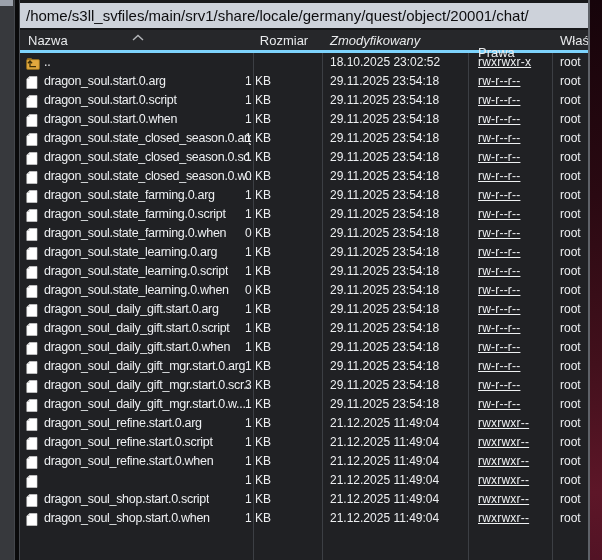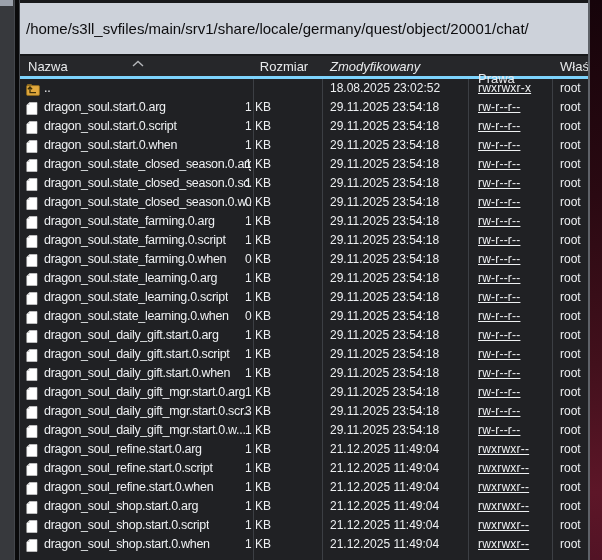--- a/index.html
+++ b/index.html
@@ -11,21 +11,21 @@
   
   .left-strip{position:absolute;left:0;top:0;width:14px;height:560px;background:#37393d;}
   .left-top-block{position:absolute;left:0;top:0;width:13px;height:6px;background:#9ba1ab;}
   .gap{position:absolute;left:14px;top:0;width:6px;height:560px;background:#0b0b0c;
        border-left:1px solid #44474c;border-right:1px solid #44474c;box-sizing:border-box;}
   
   .window{position:absolute;left:20px;top:0;width:568px;height:560px;background:#212224;}
   .top-dark{height:3px;background:#18191b;}
   .path-bar{
     height:25px;line-height:25px;background:#cdd2da;color:#0d0d0f;
-    font-size:15px;padding:13px 6px;white-space:nowrap;overflow:hidden;
+    font-size:15px;padding:0 6px;white-space:nowrap;overflow:hidden;
   }
   .panel{position:relative;height:532px;background:#202124;border-top:2px solid #17181a;box-sizing:content-box;overflow:hidden;}
   .vsep{position:absolute;top:0;bottom:0;width:1px;background:#3c3f44;z-index:1;}
   .vsep.s1{left:233px;} .vsep.s2{left:302px;} .vsep.s3{left:448px;} .vsep.s4{left:532px;}
   .header-row{
     position:relative;height:20px;background:#26272a;
     border-bottom:3px solid #7dd3fc;color:#e8eaec;font-size:13px;z-index:2;
   }
   .hcell{position:absolute;top:0;height:20px;line-height:21px;white-space:nowrap;}
   .h-name{left:8px;}
@@ -89,21 +89,21 @@
     <span class="c-icon">
       <svg width="14" height="13" viewBox="0 0 14 13">
         <path d="M1 2.5 a1 1 0 0 1 1-1 h3.2 l1.4 1.4" fill="#e2a93e" stroke="#8d691c" stroke-width="0.8"></path>
         <rect x="0.6" y="2.6" width="12.8" height="9.8" rx="1" fill="#e2a93e" stroke="#8d691c" stroke-width="0.9"></rect>
         <path d="M4 4.2 L4 9.6 L10 9.6 M1.9 6.3 L4 4 L6.1 6.3" stroke="#3e3009" stroke-width="1.3" fill="none"></path>
       </svg>
     </span>
 
     <span class="cell c-name">..</span>
     <span class="cell c-size"></span>
-    <span class="cell c-mod">18.08.2025 23:02:52</span>
+    <span class="cell c-mod">18.10.2025 23:02:52</span>
     <span class="cell c-perm">rwxrwxr-x</span>
     <span class="cell c-own">root</span>
   </div>
 
   <div class="row">
 
     <span class="c-icon">
       <svg width="12" height="13" viewBox="0 0 12 13">
         <path d="M3.4 0.5 L11 0.5 L11 12.5 L0.8 12.5 L0.8 3.1 Z" fill="#ffffff" stroke="#d9d9d9" stroke-width="0.6"></path>
         <path d="M3.4 0.5 L3.4 3.1 L0.8 3.1 Z" fill="#bfbfbf"></path>
@@ -417,21 +417,20 @@
   </div>
 
   <div class="row">
 
     <span class="c-icon">
       <svg width="12" height="13" viewBox="0 0 12 13">
         <path d="M3.4 0.5 L11 0.5 L11 12.5 L0.8 12.5 L0.8 3.1 Z" fill="#ffffff" stroke="#d9d9d9" stroke-width="0.6"></path>
         <path d="M3.4 0.5 L3.4 3.1 L0.8 3.1 Z" fill="#bfbfbf"></path>
       </svg>
     </span>
-    <span class="cell c-name">dragon_soul_shop.start.0.arg</span>
     <span class="cell c-size">1 KB</span>
     <span class="cell c-mod">21.12.2025 11:49:04</span>
     <span class="cell c-perm">rwxrwxr--</span>
     <span class="cell c-own">root</span>
   </div>
 
   <div class="row">
 
     <span class="c-icon">
       <svg width="12" height="13" viewBox="0 0 12 13">

